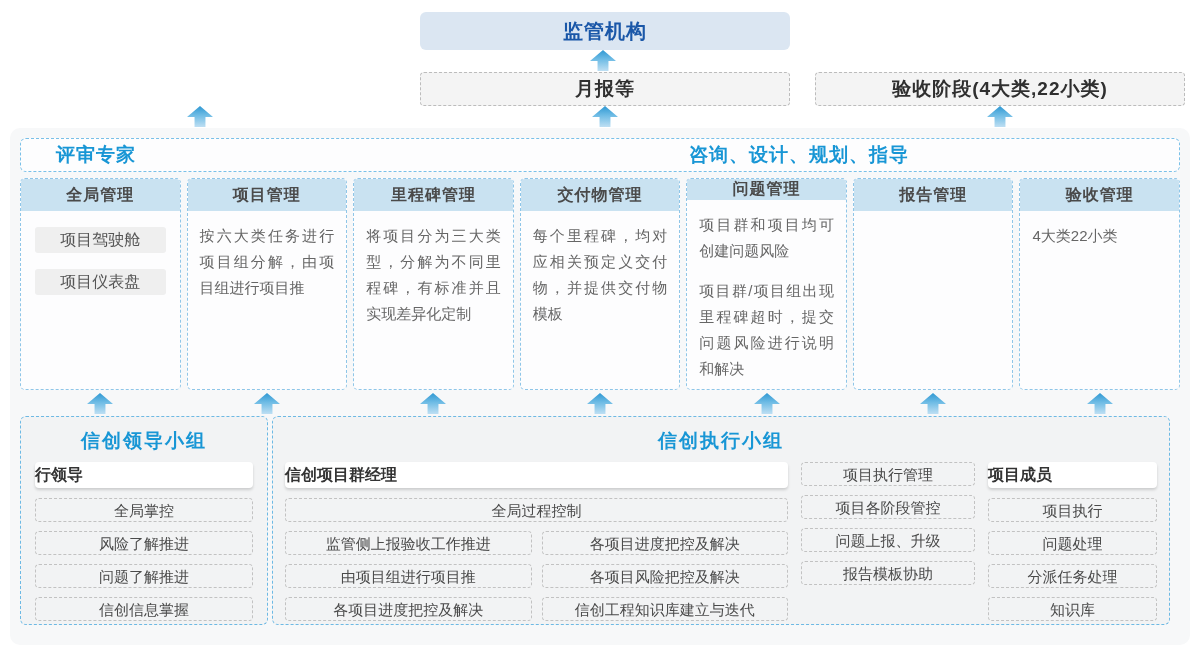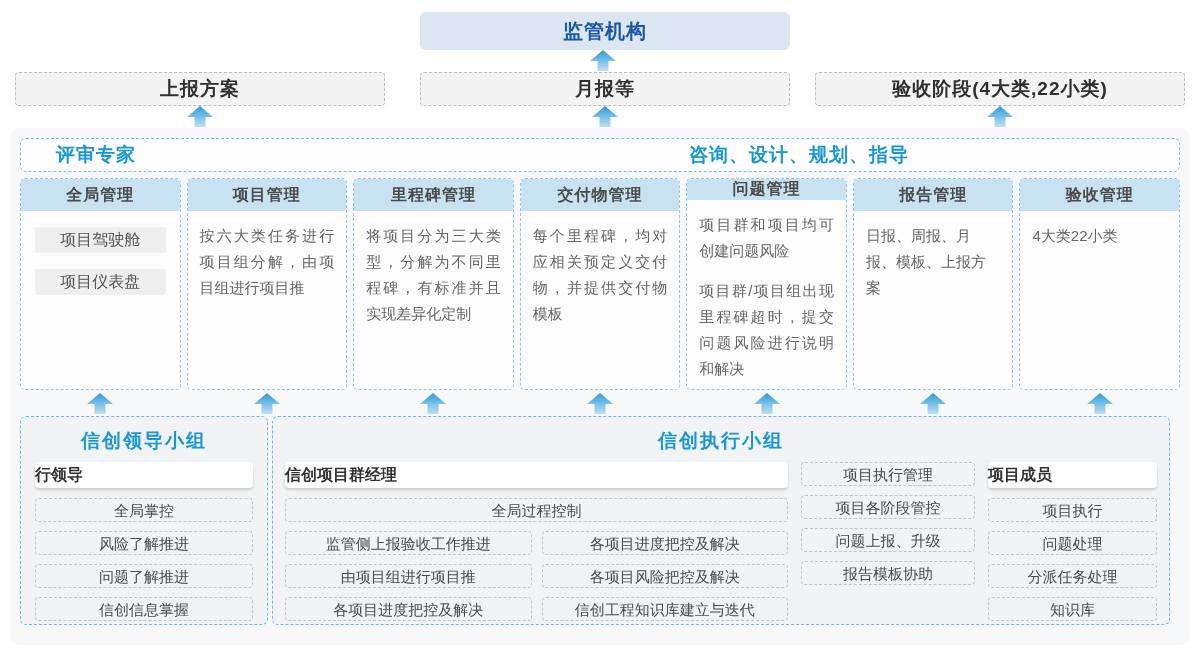--- a/index.html
+++ b/index.html
@@ -100,21 +100,20 @@
   .member-col{flex:1;}
 </style>
 </head>
 <body>
 
 <div class="canvas">
 
   <div class="reg-box">监管机构</div>
   <div class="arrow" style="left:590px;top:50px"></div>
 
-  <div class="out-box" style="left:15px">上报方案</div>
   <div class="out-box" style="left:420px">月报等</div>
   <div class="out-box" style="left:815px">验收阶段(4大类,22小类)</div>
   <div class="arrow" style="left:187px;top:106px"></div>
   <div class="arrow" style="left:592px;top:106px"></div>
   <div class="arrow" style="left:987px;top:106px"></div>
 
   <div class="outer"></div>
 
   <div class="strip">
     <span class="strip-left">评审专家</span>
@@ -143,21 +142,20 @@
     </div>
     <div class="col">
       <div class="col-h">问题管理</div>
       <div class="col-b just">
         <p class="para1">项目群和项目均可创建问题风险</p>
         <p class="para2">项目群/项目组出现里程碑超时，提交问题风险进行说明和解决</p>
       </div>
     </div>
     <div class="col">
       <div class="col-h">报告管理</div>
-      <div class="col-b">日报、周报、月报、模板、上报方案</div>
     </div>
     <div class="col">
       <div class="col-h">验收管理</div>
       <div class="col-b">4大类22小类</div>
     </div>
   </div>
 
   <div class="arrow" style="left:87px;top:393px"></div>
   <div class="arrow" style="left:254px;top:393px"></div>
   <div class="arrow" style="left:420px;top:393px"></div>

